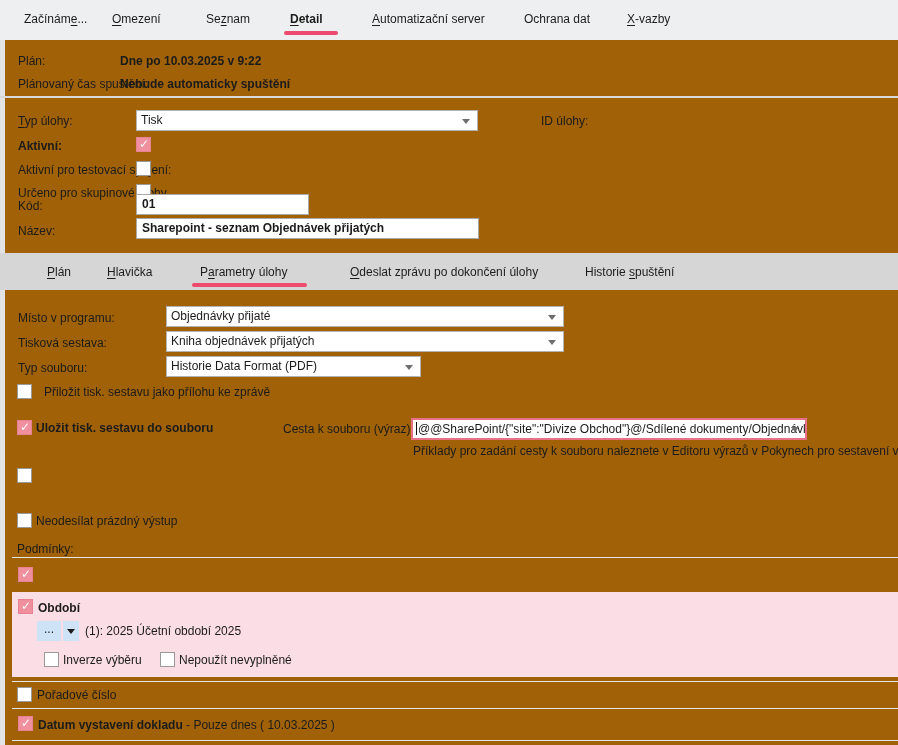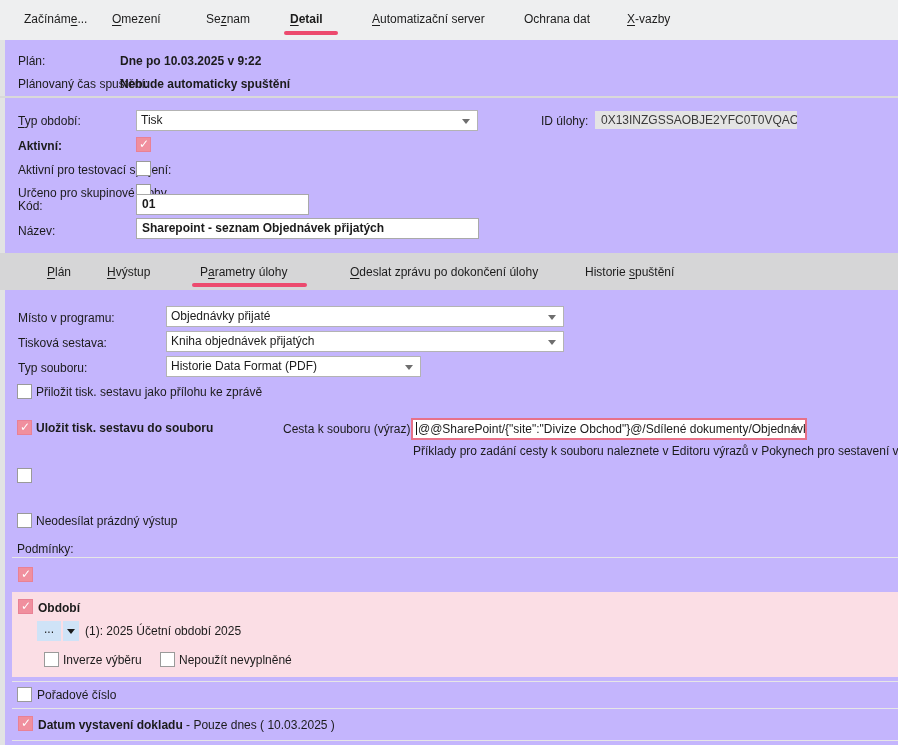--- a/index.html
+++ b/index.html
@@ -1,17 +1,17 @@
 <!DOCTYPE html>
 <html><head>
 <meta charset="utf-8">
 <style>
   html,body{margin:0;padding:0;background:#fff;}
   .screen{
-    position:relative;width:898px;height:745px;overflow:hidden;background:#c4b5fd;
+    position:relative;width:898px;height:745px;overflow:hidden;background:#a16207;
     font-family:"Liberation Sans","DejaVu Sans",sans-serif;font-size:12px;color:#1b1b1b;
   }
   .lbl{position:absolute;white-space:nowrap;color:#1b1b1b;}
   .b{font-weight:bold;}
   .mn{text-decoration:underline;text-underline-offset:2px;}
   
   .bar1{position:absolute;left:0;top:0;width:898px;height:40px;background:#eeeff0;}
   .bar2{position:absolute;left:0;top:253px;width:898px;height:37px;background:#d6d6d7;}
   .edge-strip{position:absolute;left:0;top:40px;width:5px;height:705px;background:#e2e3e4;}
   .tab{position:absolute;top:12px;white-space:nowrap;color:#1c1c1c;cursor:default;}
@@ -59,46 +59,45 @@
   <div class="tab" style="left:372px"><span></span><span class="mn">A</span><span>utomatizační server</span></div>
   <div class="tab" style="left:524px"><span>Ochrana dat</span></div>
   <div class="tab" style="left:627px"><span></span><span class="mn">X</span><span>-vazby</span></div>
 
   <span class="lbl" style="left:18px;top:54px">Plán:</span>
   <span class="lbl b" style="left:120px;top:54px">Dne po 10.03.2025 v 9:22</span>
   <span class="lbl" style="left:18px;top:77px">Plánovaný čas spuštění:</span>
   <span class="lbl b" style="left:120px;top:77px">Nebude automaticky spuštění</span>
   <div class="divider2" style="top:96px"></div>
 
-  <span class="lbl" style="left:18px;top:114px"><span></span><span class="mn">T</span><span>yp období:</span></span>
+  <span class="lbl" style="left:18px;top:114px"><span></span><span class="mn">T</span><span>yp úlohy:</span></span>
   <div class="select" style="left:136px;top:110px;width:336px">
     <span>Tisk</span>
     <span class="tri"></span>
   </div>
   <span class="lbl" style="left:541px;top:114px">ID úlohy:</span>
-  <div class="readonly-field" style="left:595px;top:111px;width:196px">0X13INZGSSAOBJE2YFC0T0VQAO</div>
 
   <span class="lbl b" style="left:18px;top:139px">Aktivní:</span>
   <span class="cb checked" style="left:136px;top:137px"></span>
 
   <span class="lbl" style="left:18px;top:163px">Aktivní pro testovací spojení:</span>
   <span class="cb" style="left:136px;top:161px"></span>
 
   <span class="lbl" style="left:18px;top:186px">Určeno pro skupinové úlohy</span>
   <span class="cb" style="left:136px;top:184px"></span>
 
   <span class="lbl" style="left:18px;top:199px">Kód:</span>
   <div class="input" style="left:136px;top:194px;width:166px">01</div>
 
   <span class="lbl" style="left:18px;top:224px">Název:</span>
   <div class="input" style="left:136px;top:218px;width:336px">Sharepoint - seznam Objednávek přijatých</div>
 
   <div class="bar2"></div>
   <div class="stab" style="left:47px"><span class="mn">P</span><span>lán</span></div>
-  <div class="stab" style="left:107px"><span class="mn">H</span><span>výstup</span></div>
+  <div class="stab" style="left:107px"><span class="mn">H</span><span>lavička</span></div>
   <div class="stab active" style="left:200px"><span>P</span><span class="mn">a</span><span>rametry úlohy</span></div>
   <div class="accent-bar" style="left:192px;top:283px;width:115px"></div>
   <div class="stab" style="left:350px"><span class="mn">O</span><span>deslat zprávu po dokončení úlohy</span></div>
   <div class="stab" style="left:585px"><span>Historie </span><span class="mn">s</span><span>puštění</span></div>
 
   <span class="lbl" style="left:18px;top:311px">Místo v programu:</span>
   <div class="select" style="left:166px;top:306px;width:392px">
     <span>Objednávky přijaté</span>
     <span class="tri"></span>
   </div>
@@ -109,21 +108,21 @@
     <span class="tri"></span>
   </div>
 
   <span class="lbl" style="left:18px;top:361px">Typ souboru:</span>
   <div class="select" style="left:166px;top:356px;width:249px">
     <span>Historie Data Format (PDF)</span>
     <span class="tri"></span>
   </div>
 
   <span class="cb" style="left:17px;top:384px"></span>
-  <span class="lbl" style="left:36px;top:385px">Přiložit tisk. sestavu jako přílohu ke zprávě</span>
+  <span class="lbl" style="left:44px;top:385px">Přiložit tisk. sestavu jako přílohu ke zprávě</span>
 
   <span class="cb checked" style="left:17px;top:420px"></span>
   <span class="lbl b" style="left:36px;top:421px">Uložit tisk. sestavu do souboru</span>
   <span class="lbl" style="left:283px;top:422px">Cesta k souboru (výraz):</span>
   <div class="combo-pink" style="left:411px;top:418px;width:389px">
     <span class="caret"></span><span>@@SharePoint/{"site":"Divize Obchod"}@/Sdílené dokumenty/Objednávky přij</span>
     <span class="tri"></span>
   </div>
   <span class="hint" style="left:413px;top:444px">Příklady pro zadání cesty k souboru naleznete v Editoru výrazů v Pokynech pro sestavení výrazu.</span>
 

